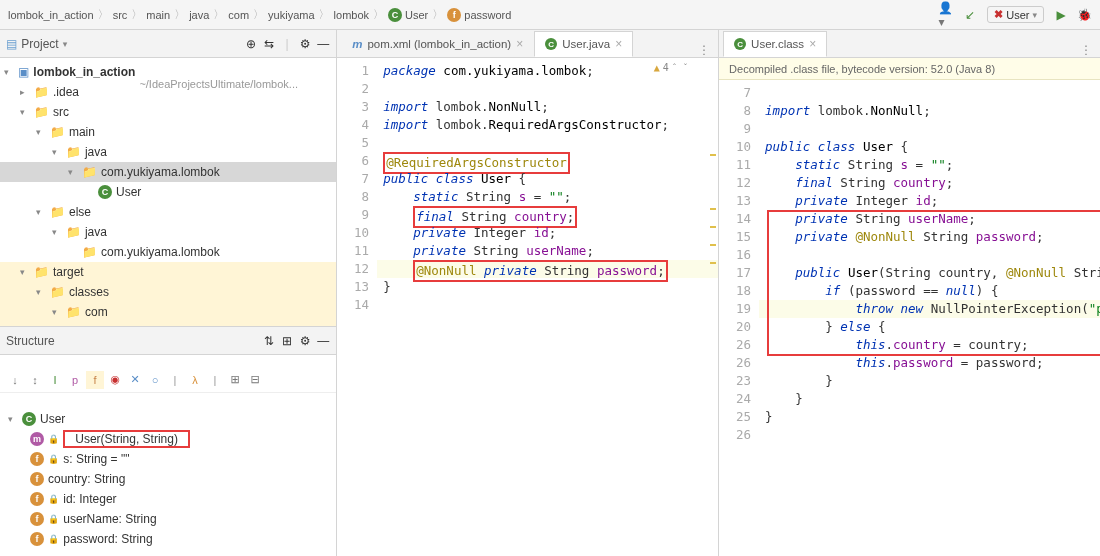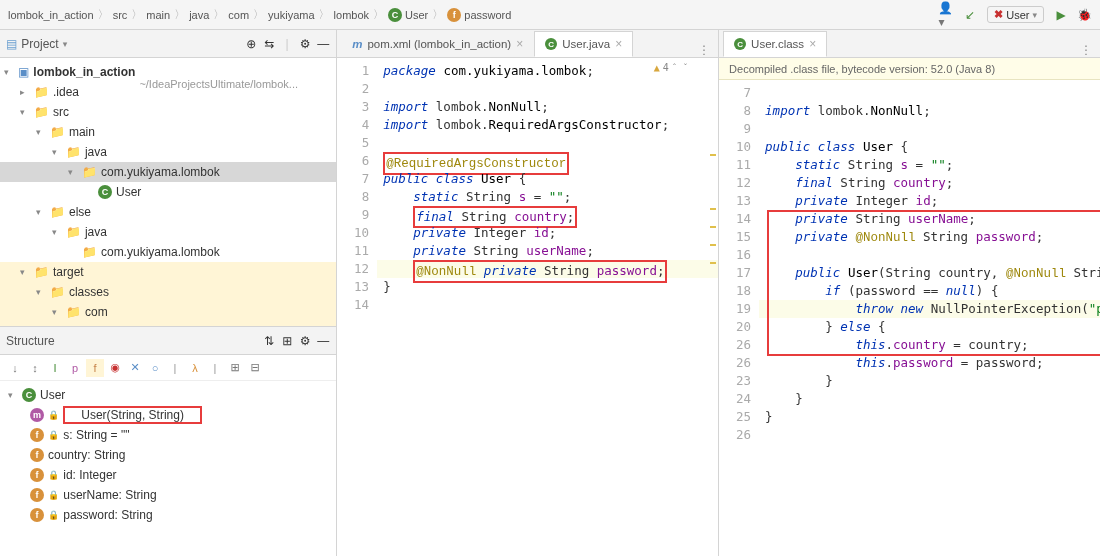--- a/index.html
+++ b/index.html
@@ -25,38 +25,38 @@
 .tree-row .chev { width: 10px; color: #888; font-size: 9px; }
 .tgrey { color: #999; font-size: 11px; margin-top: 24px; }
 .folder-icon { color: #9a9a9a; }
 .folder-icon.blue { color: #5a8ec7; }
 .folder-icon.orange { color: #d8913b; }
 .circ { width: 14px; height: 14px; border-radius: 50%; display: inline-flex; align-items: center; justify-content: center; font-size: 9px; font-weight: bold; color: #fff; }
 .circ.c { background: #4a8f3c; }
 .circ.f { background: #d8913b; }
 .circ.m { background: #b05aa5; }
 .lock { color: #c7844a; font-size: 9px; }
-.structure { border-top: 1px solid #d4d4d4; height: 230px; display: flex; flex-direction: column; }
+.structure { border-top: 1px solid #d4d4d4; height: 230px; display: flex; flex-direction: column; gap: 12px; }
 .struct-tools { height: 26px; display: flex; align-items: center; padding: 0 6px; gap: 2px; border-bottom: 1px solid #eee; }
 .struct-tools .tb { width: 18px; height: 18px; display: inline-flex; align-items: center; justify-content: center; color: #777; font-size: 11px; }
-.redbox { border: 2px solid #e73c3c; padding: 0 16px; margin: -2px 0; }
+.redbox { border: 2px solid #e73c3c; padding: 0 10px; margin: -2px 0; }
 .tabs { height: 28px; display: flex; align-items: flex-end; background: #f3f3f3; border-bottom: 1px solid #d4d4d4; padding-left: 4px; }
 .tab { height: 26px; padding: 0 10px; display: flex; align-items: center; gap: 5px; border: 1px solid transparent; font-size: 11.5px; color: #555; }
 .tab.active { background: #fff; border: 1px solid #d4d4d4; border-bottom: 1px solid #fff; }
 .tab .x { color: #aaa; font-size: 12px; }
 .tab-right { margin-left: auto; padding-right: 8px; color: #888; }
 .banner { height: 22px; background: #fffde8; border-bottom: 1px solid #e8e4c0; display: flex; align-items: center; padding: 0 10px; font-size: 11px; color: #666; }
 .code { flex: 1; display: flex; font-family: "Menlo", "Consolas", monospace; font-size: 12.5px; overflow: hidden; position: relative; }
 .gutter { width: 40px; text-align: right; color: #aaa; padding: 4px 8px 4px 0; background: #fff; user-select: none; }
 .gline { height: 18px; line-height: 18px; }
 .codebody { flex: 1; padding: 4px 0; overflow: hidden; }
 .cline { height: 18px; line-height: 18px; white-space: pre; padding-left: 6px; position: relative; }
 .cline.bg { background: #fcfce8; }
 .kw { color: #0033b3; font-style: italic; }
-.ann { color: #9e880d; font-family: Liberation Mono, monospace; }
+.ann { color: #9e880d; }
 .str { color: #067d17; }
 .fld { color: #871094; }
 .cls { color: #000; }
 .pkg { color: #000; }
 .err-marker { position: absolute; right: 2px; top: 2px; width: 6px; height: 2px; background: #e0c04c; }
 .warn-badge { position: absolute; top: 4px; right: 30px; display: flex; align-items: center; gap: 3px; font-size: 10px; color: #888; }
 .tri { color: #d8a73e; }
 .redbox-code { border: 2px solid #e73c3c; display: inline-block; padding: 0 1px; }
 .redbox-block { position: absolute; border: 2px solid #e73c3c; pointer-events: none; }
 .user-btn { display: flex; align-items: center; gap: 3px; border: 1px solid #ccc; padding: 1px 6px; border-radius: 3px; font-size: 11px; }

